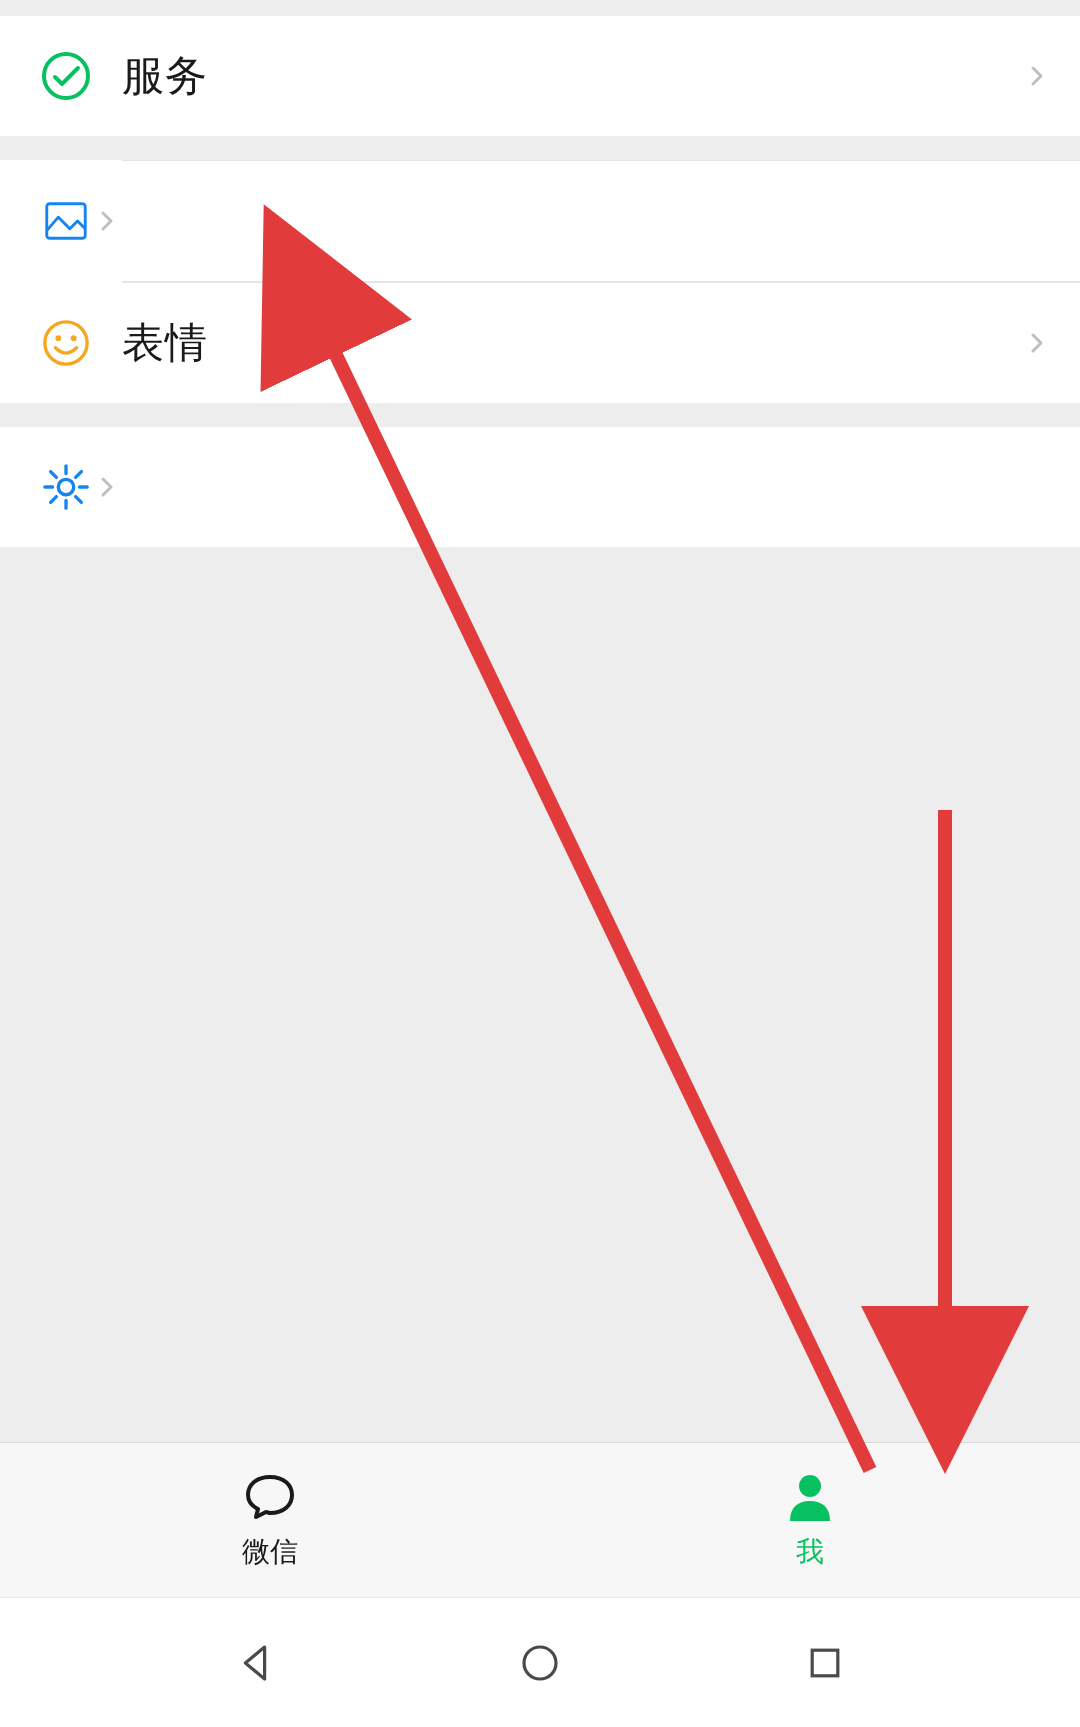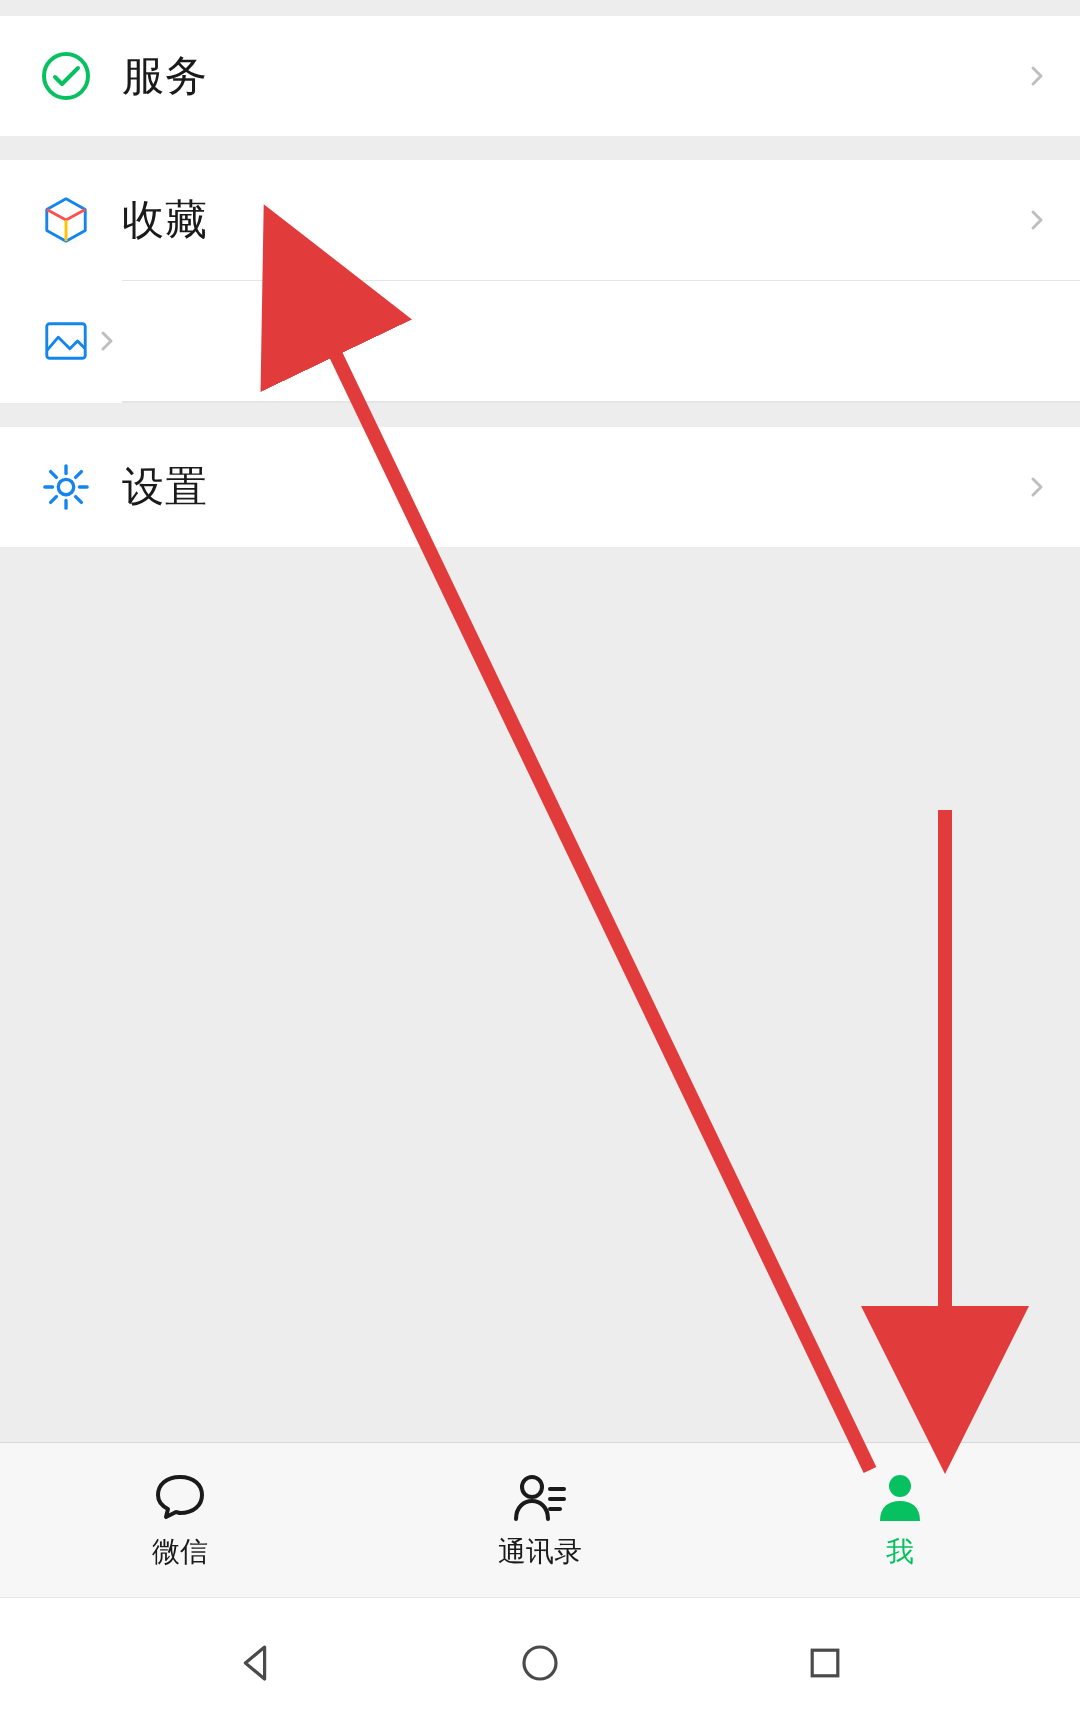--- a/index.html
+++ b/index.html
@@ -97,54 +97,55 @@
             <path d="M8 4 L16 12 L8 20" fill="none" stroke="#bfbfbf" stroke-width="3" stroke-linecap="round" stroke-linejoin="round"></path>
           </svg>
       </span>
     </div>
   </div>
 
   <div class="gap-medium"></div>
 
   <div class="group">
 
-    <div class="row">
-      <span class="icon-slot">
-        <svg viewBox="0 0 52 52" width="50" height="50">
-          <path d="M26 4 L46 15 L46 37 L26 48 L6 37 L6 15 Z" fill="none" stroke="#1485EE" stroke-width="3" stroke-linejoin="round"></path>
-          <path d="M6 15 L26 26 L46 15" fill="none" stroke="#FA5151" stroke-width="3" stroke-linejoin="round"></path>
-          <path d="M26 26 L26 48" fill="none" stroke="#FFC300" stroke-width="3"></path>
-        </svg>
-      </span>
-      <span class="label">收藏</span>
-      <span class="chevron">
-        <svg viewBox="0 0 24 24" width="24" height="24">
-            <path d="M8 4 L16 12 L8 20" fill="none" stroke="#bfbfbf" stroke-width="3" stroke-linecap="round" stroke-linejoin="round"></path>
-          </svg>
-      </span>
-    </div>
     <div class="divider"></div>
 
     <div class="row">
       <span class="icon-slot">
         <svg viewBox="0 0 52 52" width="50" height="50">
           <rect x="6" y="8" width="40" height="36" rx="3" fill="none" stroke="#1485EE" stroke-width="3"></rect>
           <path d="M6 36 L18 22 L30 34 L38 26 L46 34" fill="none" stroke="#1485EE" stroke-width="3" stroke-linejoin="round"></path>
         </svg>
       </span>
       <span class="chevron">
         <svg viewBox="0 0 24 24" width="24" height="24">
             <path d="M8 4 L16 12 L8 20" fill="none" stroke="#bfbfbf" stroke-width="3" stroke-linecap="round" stroke-linejoin="round"></path>
           </svg>
       </span>
     </div>
     <div class="divider"></div>
 
     <div class="divider"></div>
 
+    <div class="row">
+      <span class="icon-slot">
+        <svg viewBox="0 0 52 52" width="50" height="50">
+          <circle cx="26" cy="26" r="22" fill="none" stroke="#F5A623" stroke-width="3.5"></circle>
+          <circle cx="18" cy="21" r="3" fill="#F5A623"></circle>
+          <circle cx="34" cy="21" r="3" fill="#F5A623"></circle>
+          <path d="M15 31 Q26 42 37 31" fill="none" stroke="#F5A623" stroke-width="3.5" stroke-linecap="round"></path>
+        </svg>
+      </span>
+      <span class="label">表情</span>
+      <span class="chevron">
+        <svg viewBox="0 0 24 24" width="24" height="24">
+            <path d="M8 4 L16 12 L8 20" fill="none" stroke="#bfbfbf" stroke-width="3" stroke-linecap="round" stroke-linejoin="round"></path>
+          </svg>
+      </span>
+    </div>
   </div>
 
   <div class="gap-medium"></div>
 
   <div class="group">
     <div class="row">
       <span class="icon-slot">
         <svg viewBox="0 0 52 52" width="50" height="50">
           <circle cx="26" cy="26" r="8" fill="none" stroke="#1485EE" stroke-width="3.5"></circle>
           <g stroke="#1485EE" stroke-width="3.5" stroke-linecap="round">
@@ -152,51 +153,38 @@
             <line x1="26" y1="40" x2="26" y2="48"></line>
             <line x1="4" y1="26" x2="12" y2="26"></line>
             <line x1="40" y1="26" x2="48" y2="26"></line>
             <line x1="10" y1="10" x2="16" y2="16"></line>
             <line x1="36" y1="36" x2="42" y2="42"></line>
             <line x1="10" y1="42" x2="16" y2="36"></line>
             <line x1="36" y1="16" x2="42" y2="10"></line>
           </g>
         </svg>
       </span>
-      <span class="label">设置</span>
       <span class="chevron">
         <svg viewBox="0 0 24 24" width="24" height="24">
             <path d="M8 4 L16 12 L8 20" fill="none" stroke="#bfbfbf" stroke-width="3" stroke-linecap="round" stroke-linejoin="round"></path>
           </svg>
       </span>
     </div>
   </div>
 
   <div class="filler"></div>
 
   <div class="tabbar">
     <div class="tab">
       <span class="tab-icon">
         <svg viewBox="0 0 56 56" width="56" height="56">
           <path d="M28 8 C14 8 6 16 6 26 C6 32 10 37 16 40 L14 48 L24 43 C25 43 27 44 28 44 C42 44 50 36 50 26 C50 16 42 8 28 8 Z" fill="none" stroke="#1a1a1a" stroke-width="4" stroke-linejoin="round"></path>
         </svg>
       </span>
       <span class="tab-label">微信</span>
-    </div>
-    <div class="tab">
-      <span class="tab-icon">
-        <svg viewBox="0 0 56 56" width="56" height="56">
-          <circle cx="20" cy="18" r="10" fill="none" stroke="#1a1a1a" stroke-width="4"></circle>
-          <path d="M4 50 C4 38 12 32 20 32 C28 32 36 38 36 50" fill="none" stroke="#1a1a1a" stroke-width="4" stroke-linecap="round"></path>
-          <line x1="38" y1="20" x2="52" y2="20" stroke="#1a1a1a" stroke-width="4" stroke-linecap="round"></line>
-          <line x1="38" y1="30" x2="52" y2="30" stroke="#1a1a1a" stroke-width="4" stroke-linecap="round"></line>
-          <line x1="38" y1="40" x2="48" y2="40" stroke="#1a1a1a" stroke-width="4" stroke-linecap="round"></line>
-        </svg>
-      </span>
-      <span class="tab-label">通讯录</span>
     </div>
     <div class="tab active">
       <span class="tab-icon">
         <svg viewBox="0 0 56 56" width="56" height="56">
           <circle cx="28" cy="17" r="11" fill="#07C160"></circle>
           <path d="M8 52 C8 38 16 32 28 32 C40 32 48 38 48 52 Z" fill="#07C160"></path>
         </svg>
       </span>
       <span class="tab-label">我</span>
     </div>

